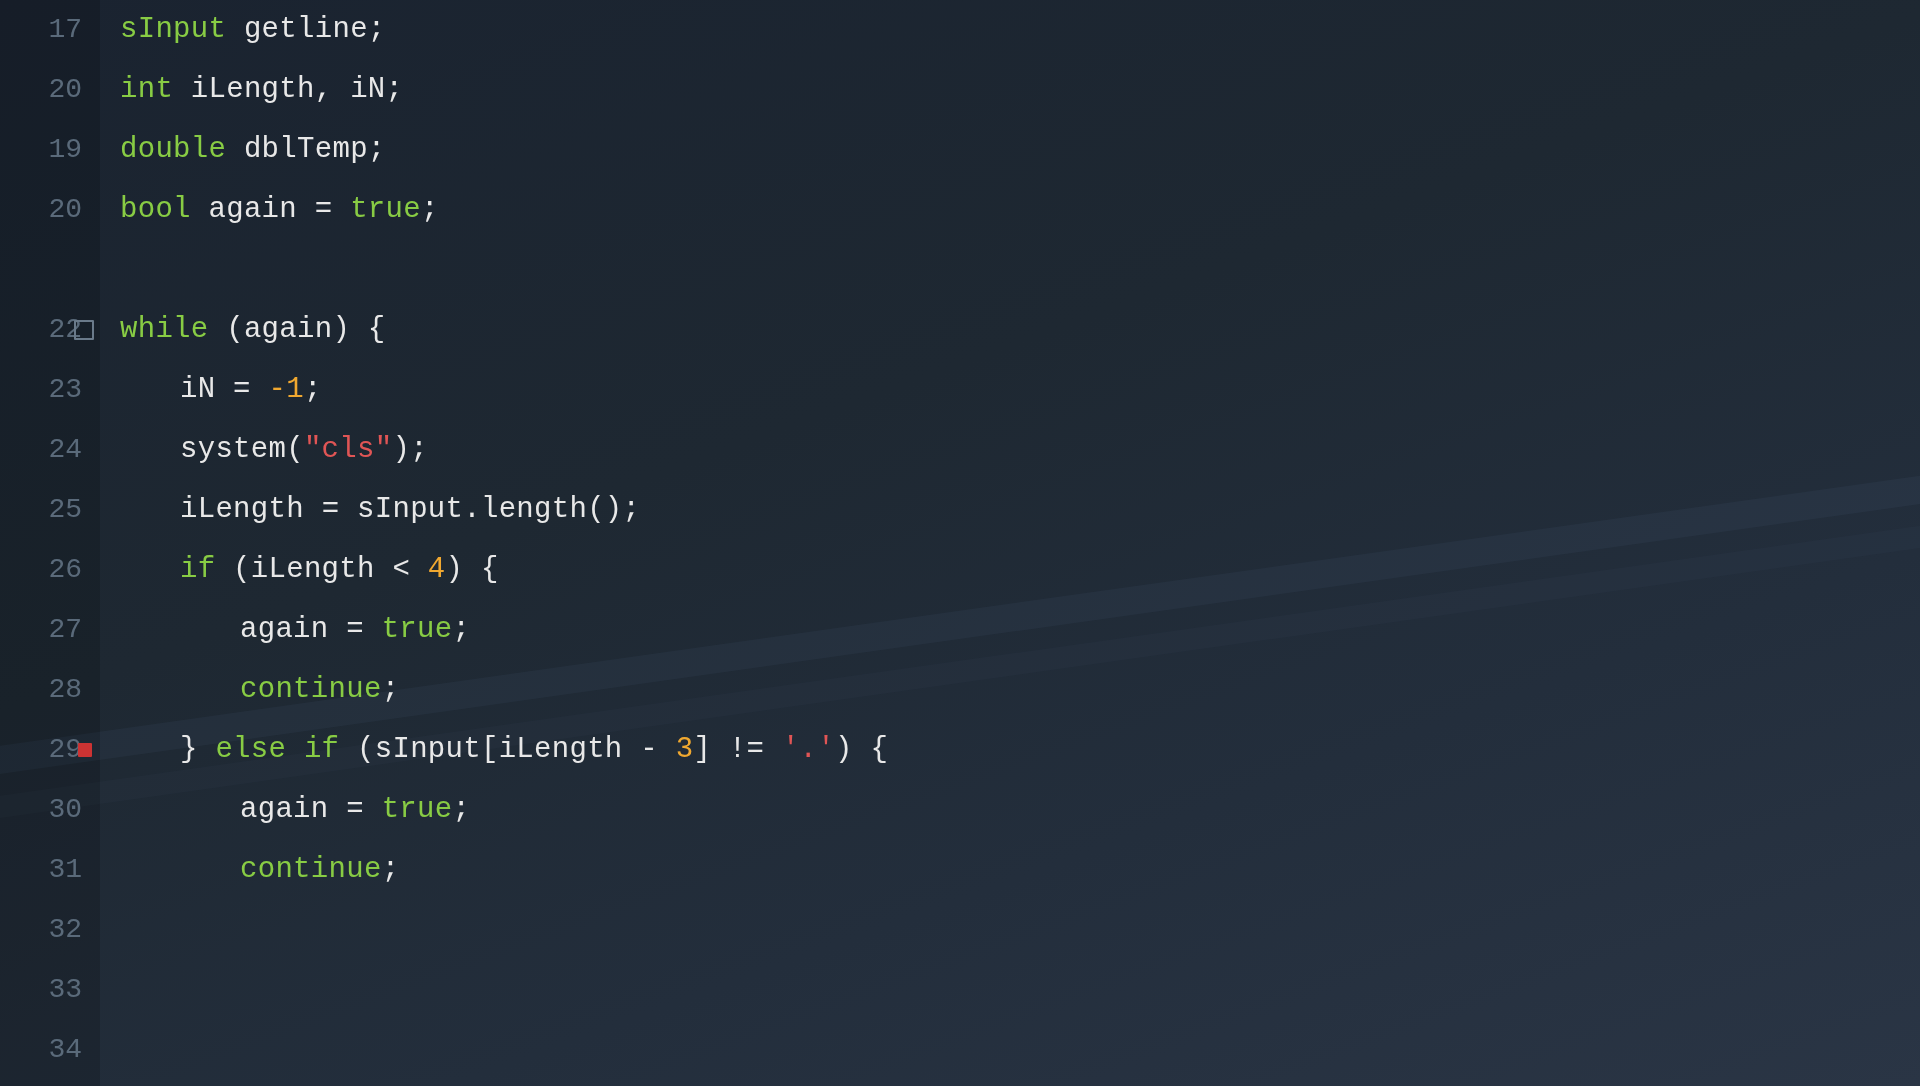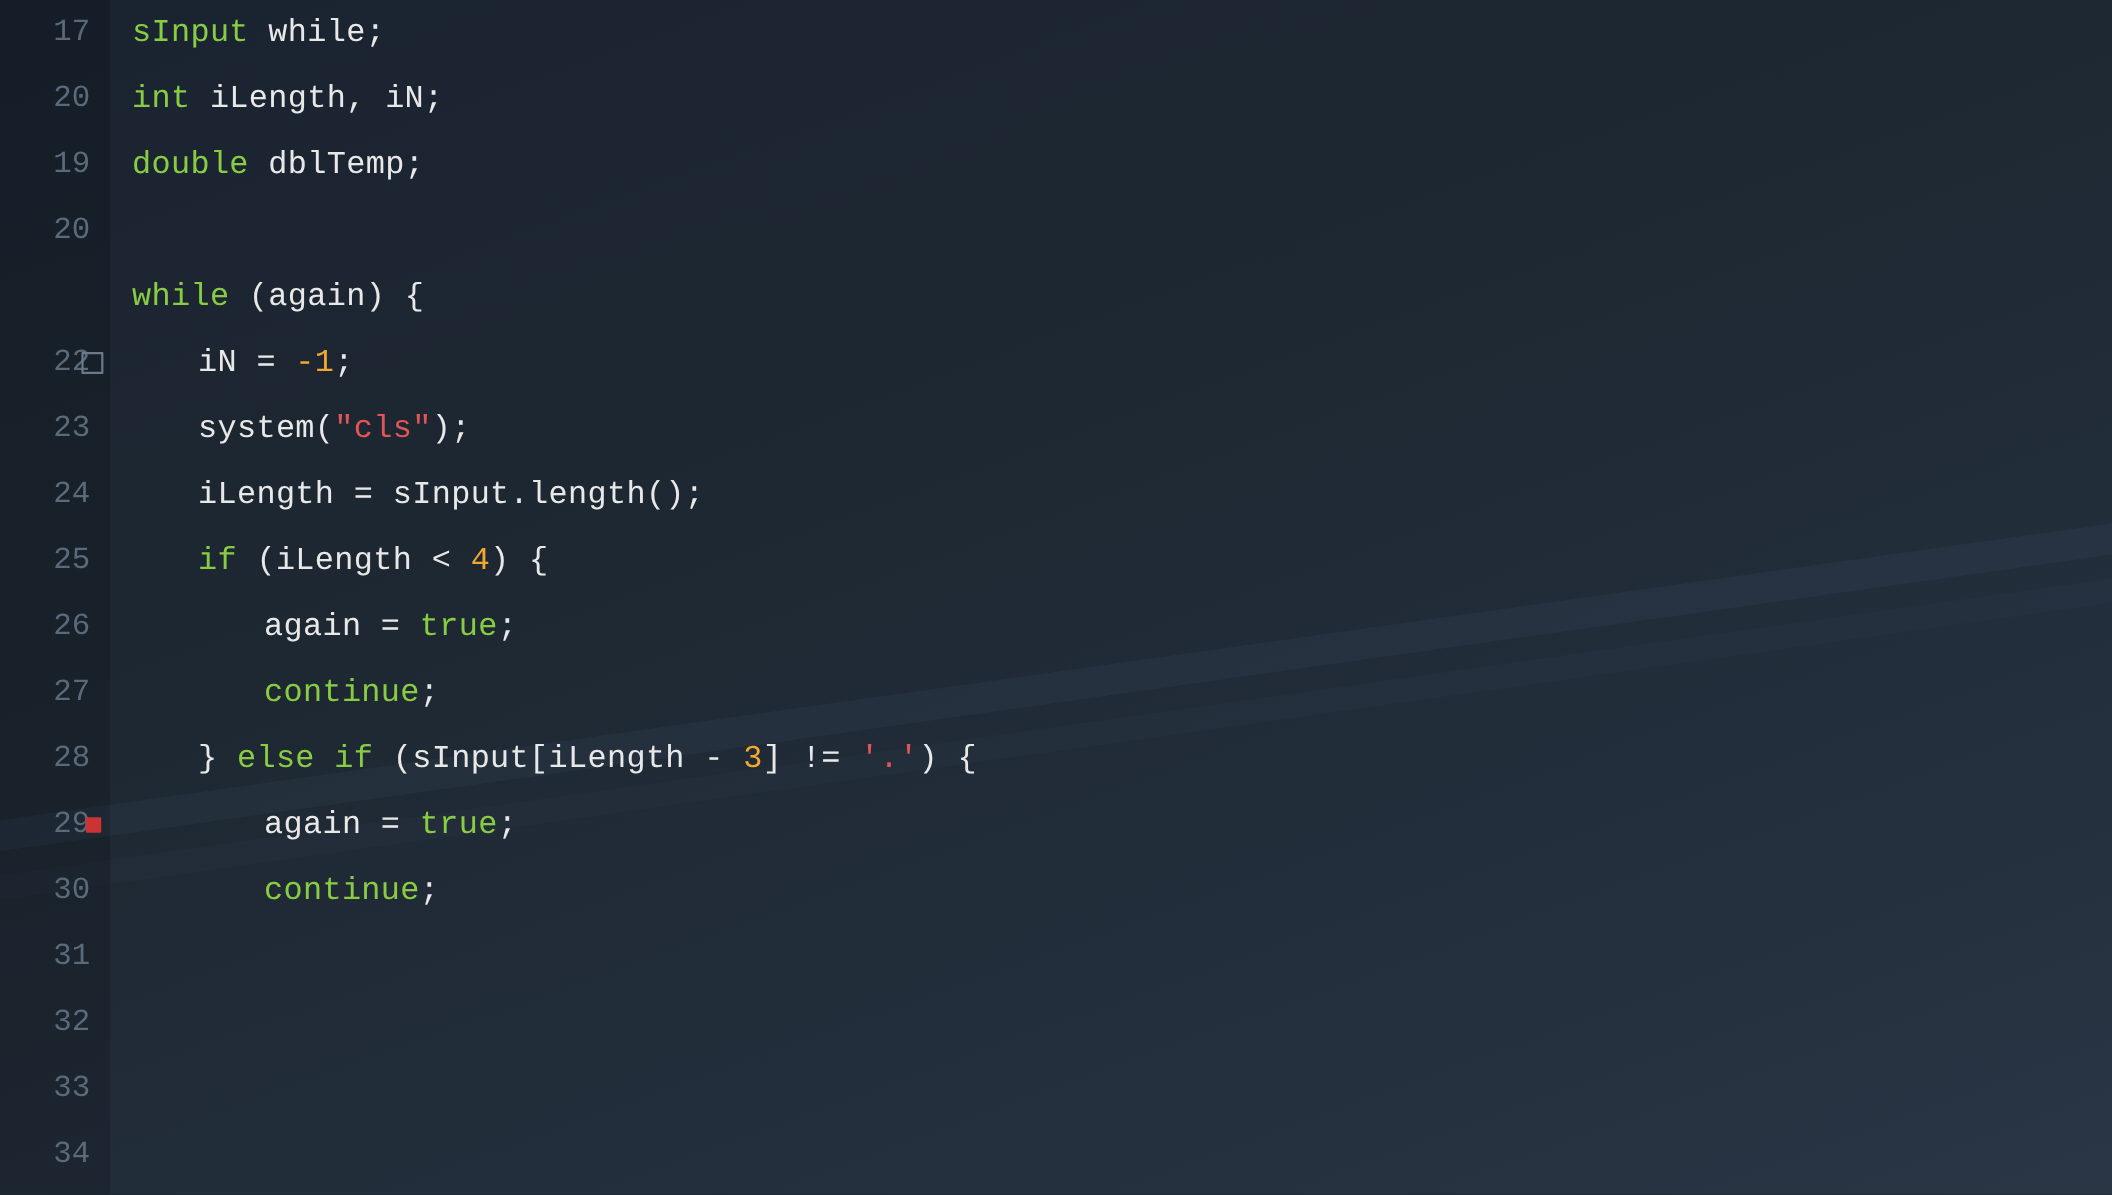--- a/index.html
+++ b/index.html
@@ -149,31 +149,34 @@
     <div class="line-num">32</div>
     <div class="line-num">33</div>
     <div class="line-num">34</div>
     <div class="line-num">35</div>
 
   </div>
 
   <div class="code-area">
 
     <div class="code-line">
-      <span class="type">sInput</span><span class="plain"> while;</span>
+      <span class="type">sInput</span><span class="plain"> getline;</span>
     </div>
 
     <div class="code-line">
       <span class="kw">int</span><span class="plain"> iLength, iN;</span>
     </div>
 
     <div class="code-line">
       <span class="type">double</span><span class="plain"> dblTemp;</span>
     </div>
 
+    <div class="code-line">
+      <span class="type">bool</span><span class="plain"> again </span><span class="op">=</span><span class="plain"> </span><span class="bool-val">true</span><span class="plain">;</span>
+    </div>
 
     <div class="code-line">&nbsp;</div>
 
     <div class="code-line">
       <span class="kw">while</span><span class="plain"> (again) {</span>
     </div>
 
     <div class="code-line indent1">
       <span class="plain">iN </span><span class="op">=</span><span class="plain"> </span><span class="num">-1</span><span class="plain">;</span>
     </div>

